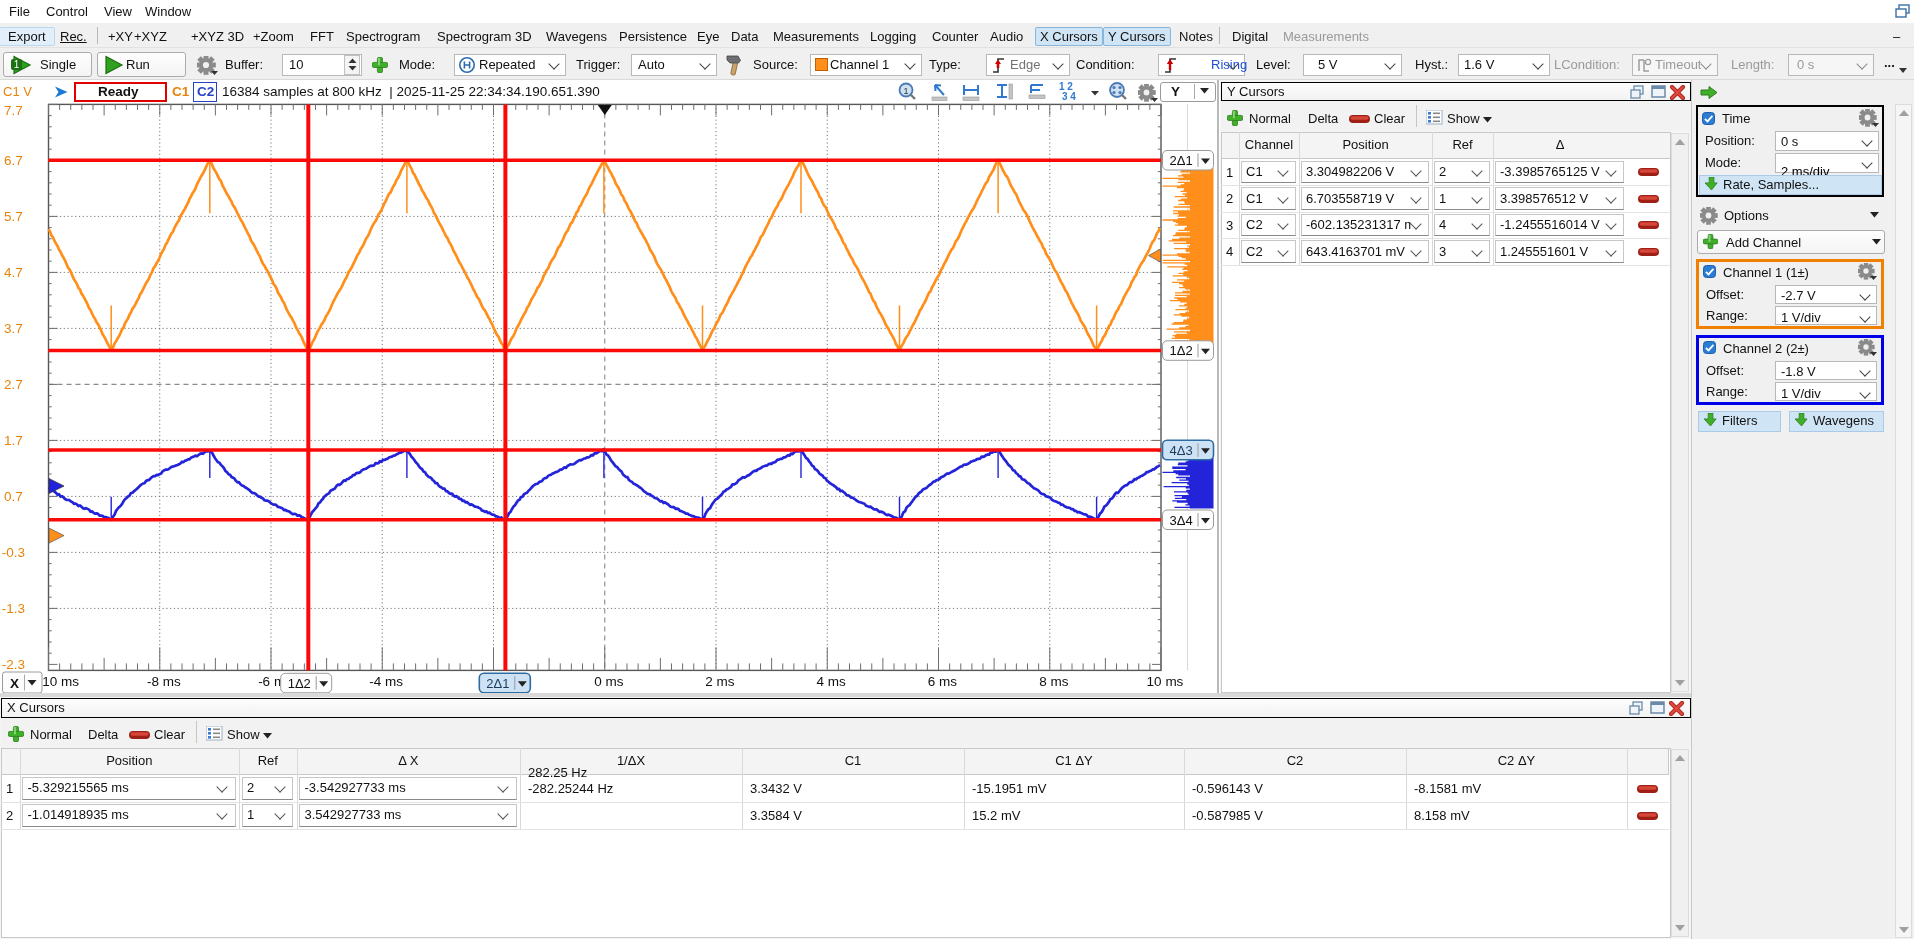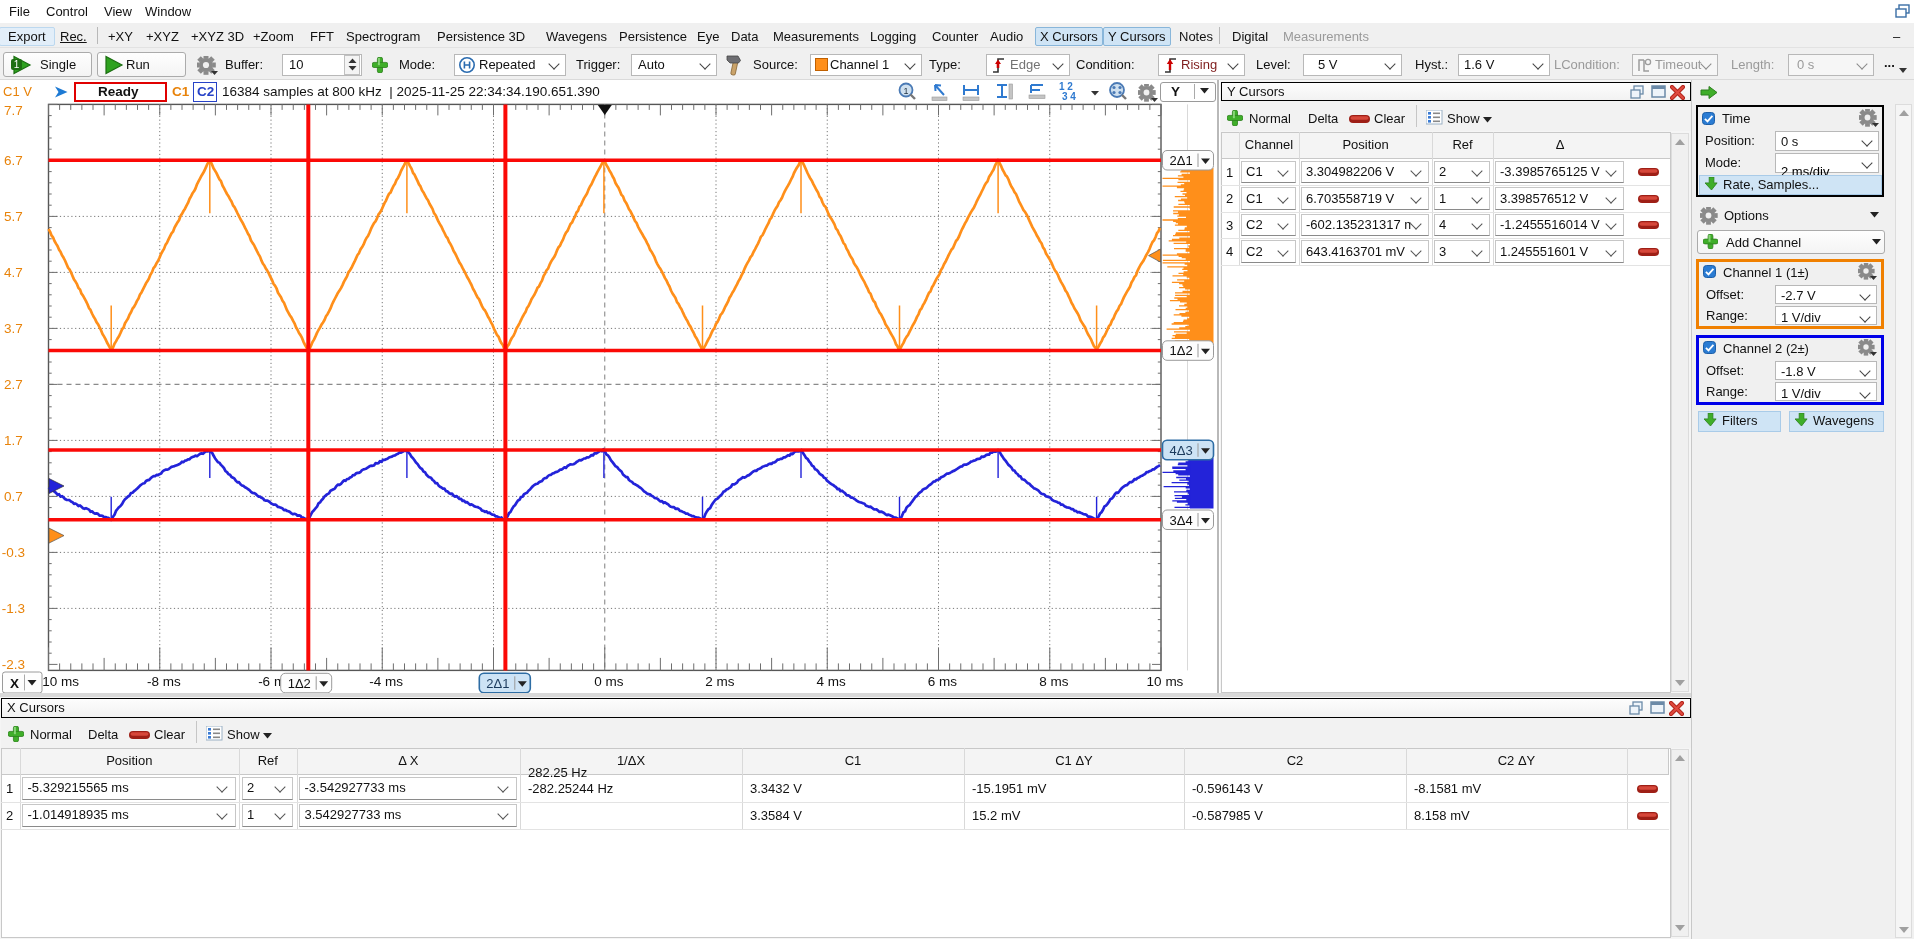--- a/index.html
+++ b/index.html
@@ -19,26 +19,26 @@
 <div class="lbl" style="left:145px;top:4px">Window</div>
 <svg class="abs" style="left:1895px;top:4px" width="15" height="14">
     <rect x="4" y="1" width="10" height="8" fill="#fff" stroke="#3a6ea5" stroke-width="1.4"></rect>
     <rect x="1" y="5" width="10" height="8" fill="#fff" stroke="#3a6ea5" stroke-width="1.4"></rect>
   </svg>
 <div class="abs" style="left:0;top:23px;width:1914px;height:25px;background:#f0f0f0;border-bottom:1px solid #e2e2e2"></div>
 <div class="lbl" style="left:8px;top:29px;background:#e2eef9;border:1px solid #bcd8ef;border-radius:2px;padding:1px 8px;margin:-2px -9px;">Export</div>
 <div class="lbl" style="left:60px;top:29px;text-decoration:underline;">Rec.</div>
 <div class="abs" style="left:97px;top:27px;width:1px;height:17px;background:#b8b8b8"></div>
 <div class="lbl" style="left:108px;top:29px;">+XY</div>
-<div class="lbl" style="left:146px;top:29px;">+XYZ</div>
+<div class="lbl" style="left:134px;top:29px;">+XYZ</div>
 <div class="lbl" style="left:191px;top:29px;">+XYZ 3D</div>
 <div class="lbl" style="left:253px;top:29px;">+Zoom</div>
 <div class="lbl" style="left:310px;top:29px;">FFT</div>
 <div class="lbl" style="left:346px;top:29px;">Spectrogram</div>
-<div class="lbl" style="left:437px;top:29px;">Persistence 3D</div>
+<div class="lbl" style="left:437px;top:29px;">Spectrogram 3D</div>
 <div class="lbl" style="left:546px;top:29px;">Wavegens</div>
 <div class="lbl" style="left:619px;top:29px;">Persistence</div>
 <div class="lbl" style="left:697px;top:29px;">Eye</div>
 <div class="lbl" style="left:731px;top:29px;">Data</div>
 <div class="lbl" style="left:773px;top:29px;">Measurements</div>
 <div class="lbl" style="left:870px;top:29px;">Logging</div>
 <div class="lbl" style="left:932px;top:29px;">Counter</div>
 <div class="lbl" style="left:990px;top:29px;">Audio</div>
 <div class="lbl" style="left:1040px;top:29px;background:#cfe4f5;border:1px solid #88b6da;border-radius:2px;padding:1px 4px;margin:-2px -5px;">X Cursors</div>
 <div class="lbl" style="left:1108px;top:29px;background:#cfe4f5;border:1px solid #88b6da;border-radius:2px;padding:1px 4px;margin:-2px -5px;">Y Cursors</div>
@@ -111,21 +111,21 @@
 <div class="combo" style="left:986.0px;top:53.5px;width:84.0px;height:22.0px;"></div>
 <div class="lbl" style="left:1010.0px;top:57.0px;color:#737373">Edge</div>
 <i class="abs" style="left:1054.0px;top:60.0px;width:8px;height:8px;border-right:1.6px solid #444;border-bottom:1.6px solid #444;transform:rotate(45deg)"></i>
 <svg class="abs" style="left:991px;top:55.5px" width="16" height="19">
     <path d="M2 16h5V3h6" stroke="#333" stroke-width="1.6" fill="none"></path>
     <path d="M7 12v-6" stroke="#c00" stroke-width="2.6"></path>
     <path d="M7 3.5l-3 4.5h6z" fill="#c00"></path>
   </svg>
 <div class="lbl" style="left:1076px;top:57px">Condition:</div>
 <div class="combo" style="left:1158.0px;top:53.5px;width:87.0px;height:22.0px;"></div>
-<div class="lbl" style="left:1181.0px;top:57.0px;color:#7f1d1d">Rising</div>
+<div class="lbl" style="left:1211px;top:57.0px;color:#1d4ed8">Rising</div>
 <i class="abs" style="left:1229.0px;top:60.0px;width:8px;height:8px;border-right:1.6px solid #444;border-bottom:1.6px solid #444;transform:rotate(45deg)"></i>
 <svg class="abs" style="left:1163px;top:55.5px" width="16" height="19">
     <path d="M2 16h5V3h6" stroke="#333" stroke-width="1.6" fill="none"></path>
     <path d="M7 14v-7" stroke="#c00" stroke-width="2.4"></path>
     <path d="M7 3l-3.2 5h6.4z" fill="#c00"></path>
   </svg>
 <div class="lbl" style="left:1256px;top:57px">Level:</div>
 <div class="combo" style="left:1303.0px;top:53.5px;width:98.5px;height:22.0px;"></div>
 <div class="lbl" style="left:1318.0px;top:57.0px;color:#111">5 V</div>
 <i class="abs" style="left:1385.5px;top:60.0px;width:8px;height:8px;border-right:1.6px solid #444;border-bottom:1.6px solid #444;transform:rotate(45deg)"></i>

